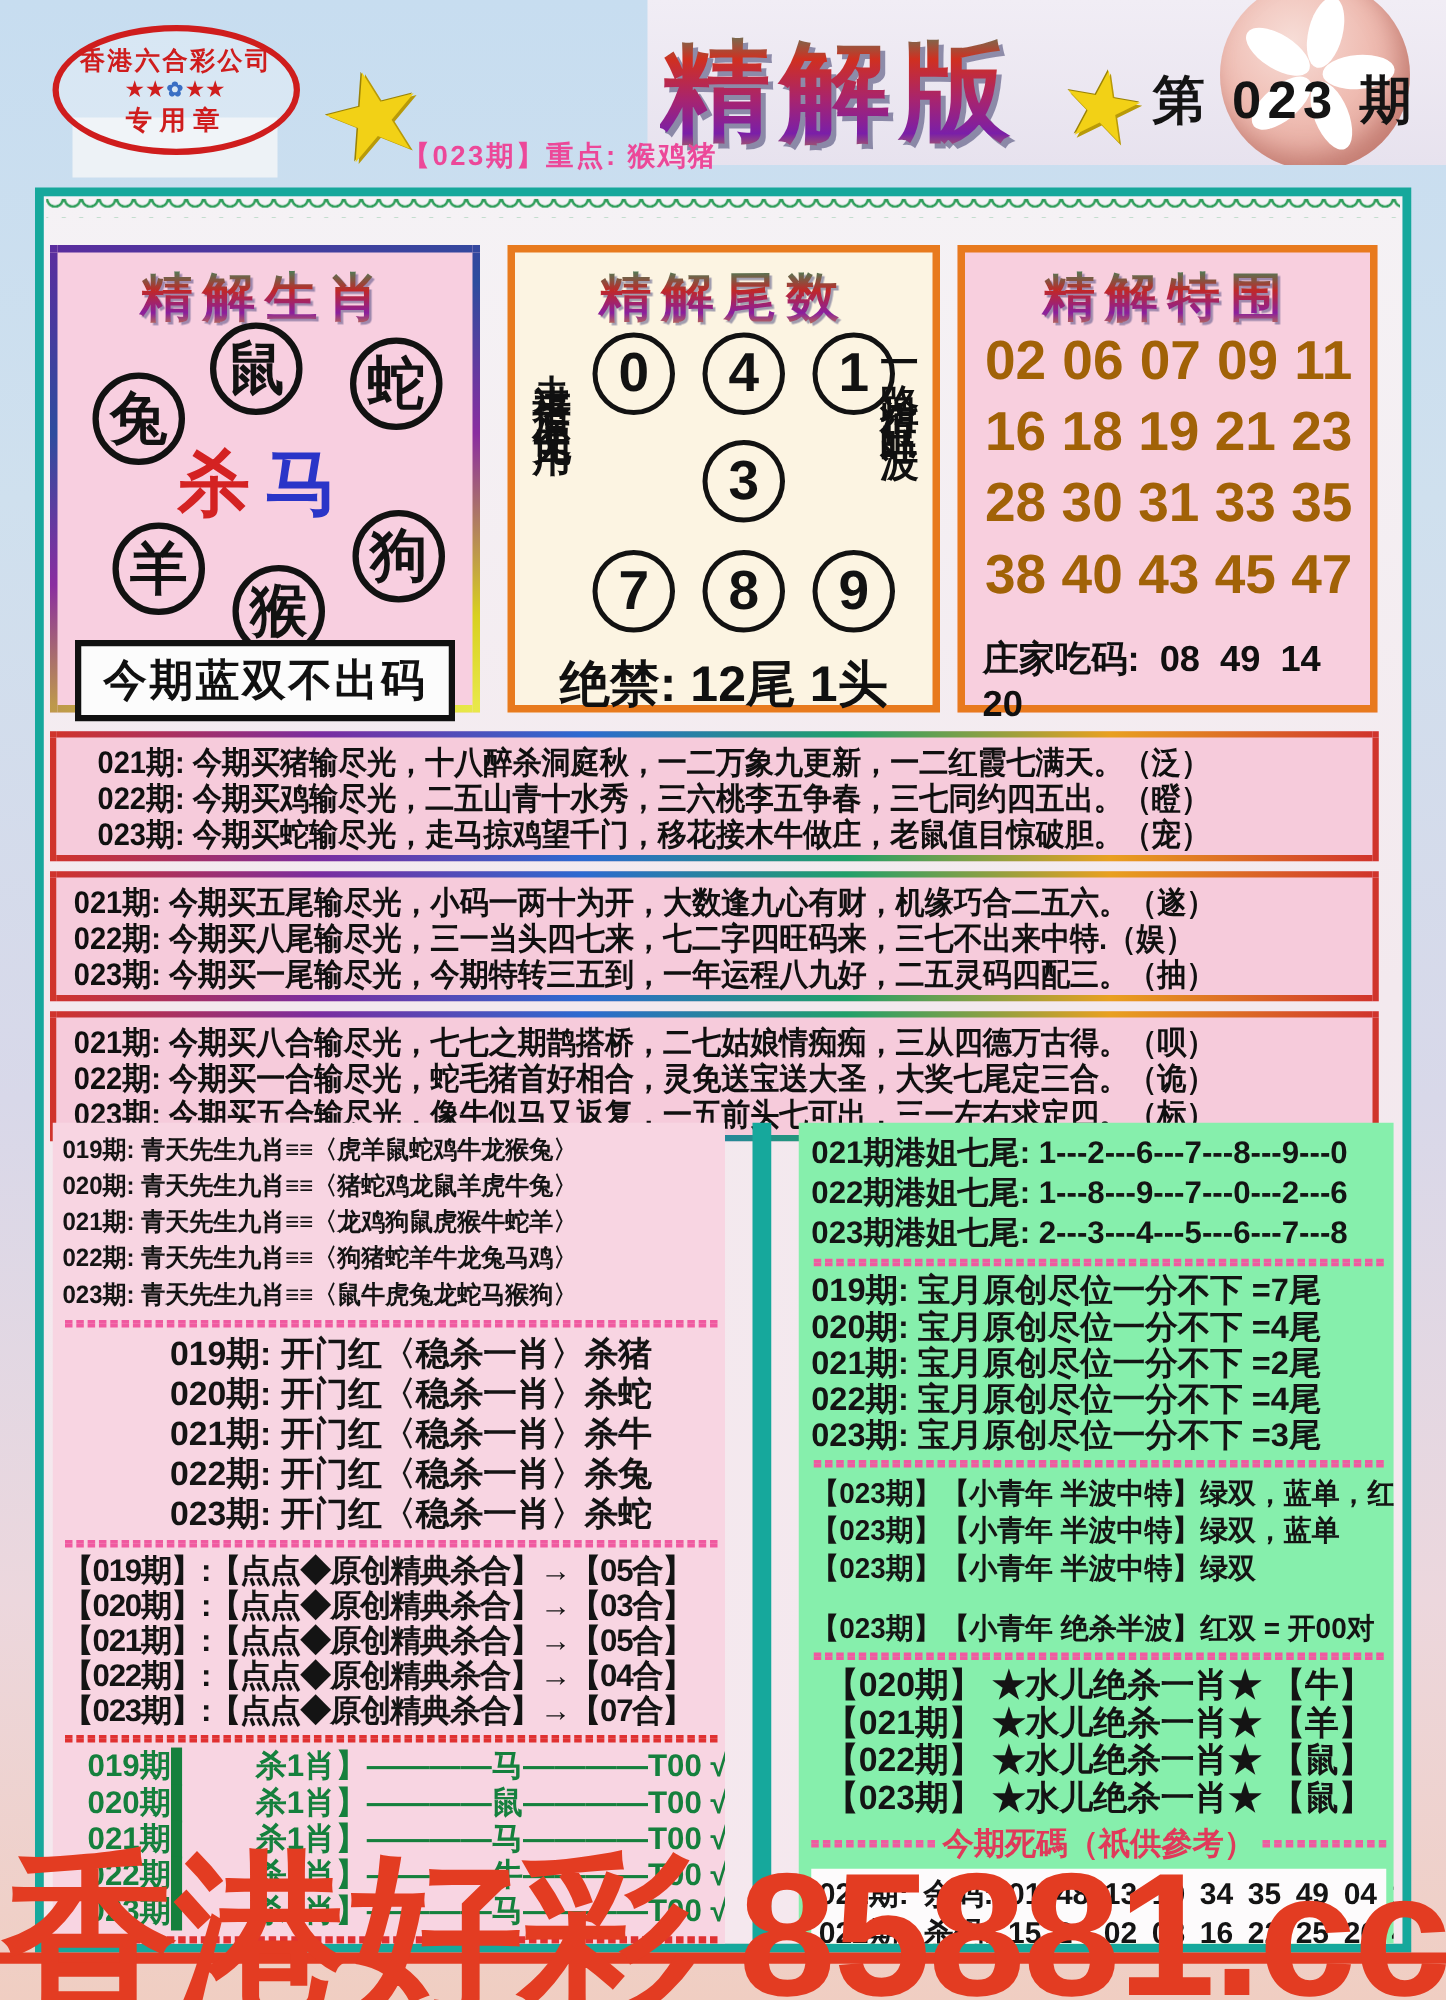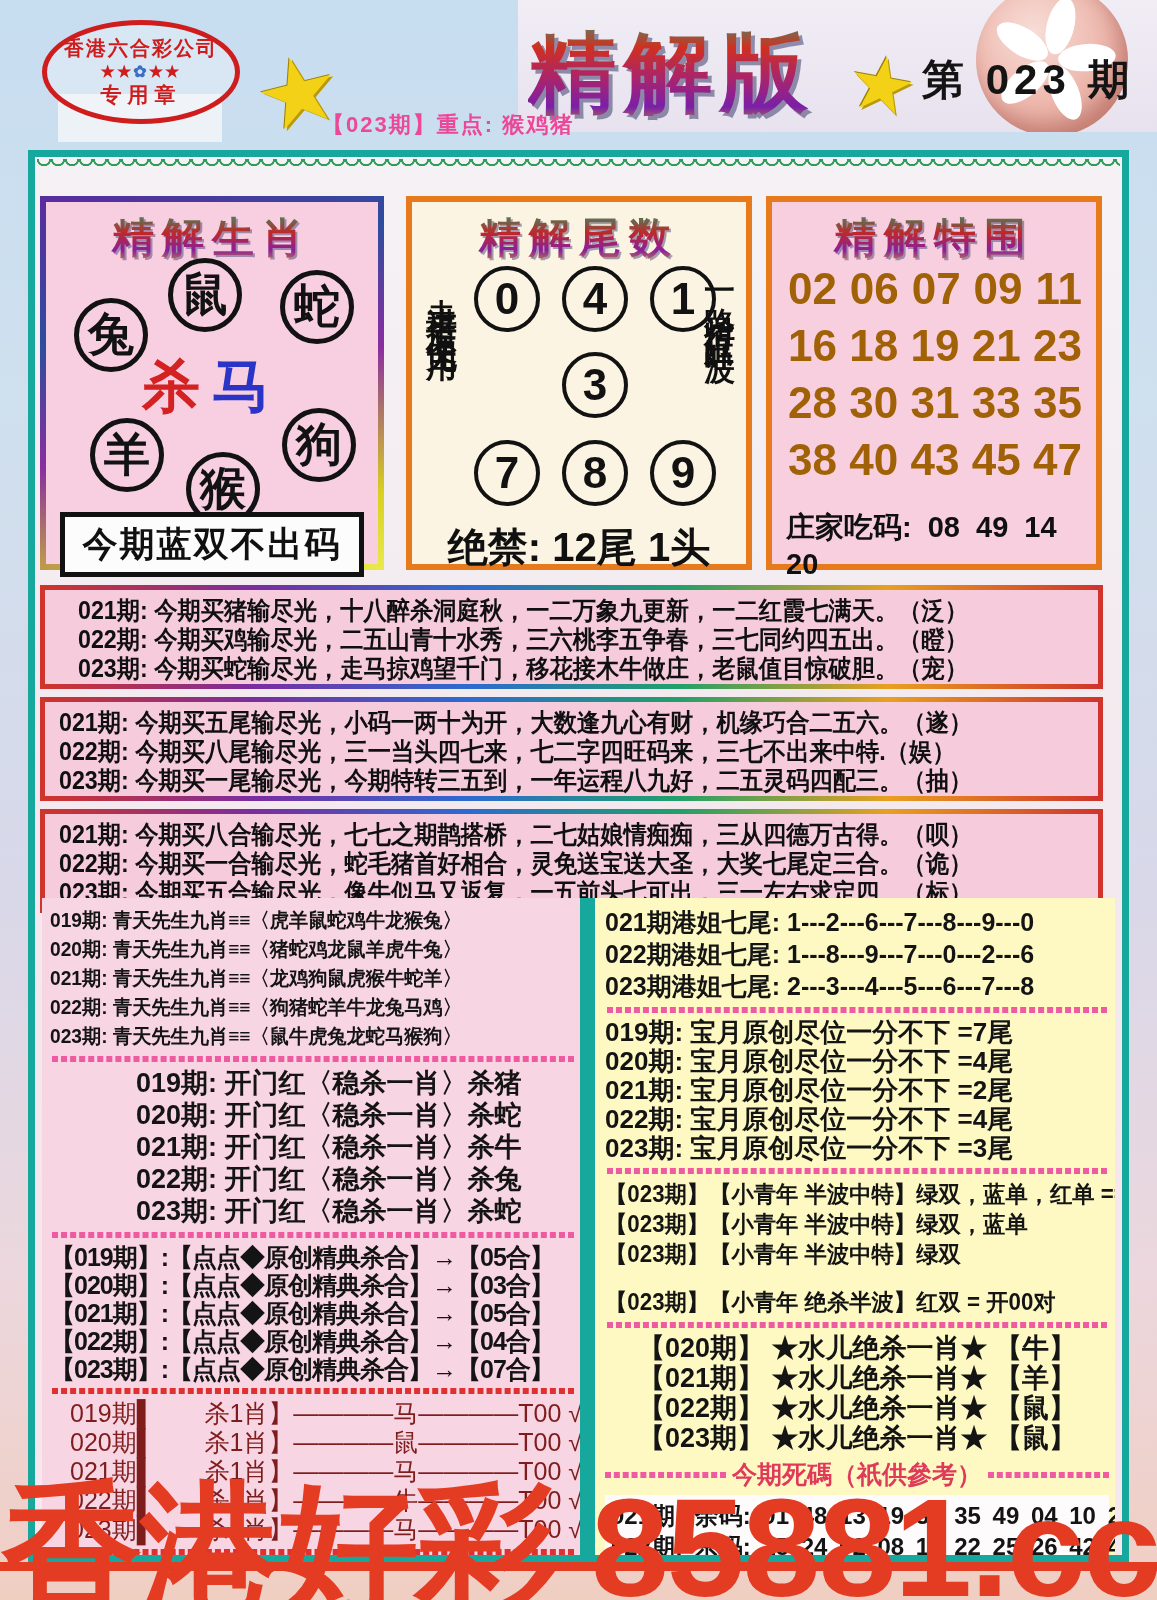--- a/index.html
+++ b/index.html
@@ -83,31 +83,31 @@
   
   .psec { position:absolute; left:40px; width:1063px; height:104px; background:#f6cbdb;
     border:5px solid transparent;
     border-image:linear-gradient(90deg,#d0342c,#7a2da0,#2d6ad0,#20a06a,#e8a020,#d0342c) 1;
     padding:6px 10px 4px 14px; }
   .psec1 { top:585px;padding-left:33px; } .psec2 { top:697px; } .psec3 { top:809px; }
   .pline { font-size:25px; font-weight:bold; color:#101010; line-height:29px; white-space:nowrap;
     transform:scaleX(.93); transform-origin:left center; }
 
   
-  .cols { left:42px; top:898px; width:1073px; height:657px; display:flex; overflow:hidden; }
+  .cols { left:42px; top:898px; width:1073px; height:657px; display:flex; overflow:hidden;gap:22px; }
   .lcol { width:538px; background:#f8d5e2; padding:8px 4px 0 8px; overflow:hidden; }
   .coldiv { width:15px; background:#16a89c; }
-  .rcol { flex:1; background:#fef9c3; padding:8px 6px 0 10px; overflow:hidden; }
+  .rcol { flex:1; background:#86efac; padding:8px 6px 0 10px; overflow:hidden; }
   .nx-line { font-size:20px; font-weight:bold; line-height:29px; color:#141414; white-space:nowrap;
     transform:scaleX(.96); transform-origin:left center; }
   .div-pink { border-top:3px dashed #f05aa0; border-bottom:3px dashed #f05aa0; height:6px; margin:5px 2px; }
   .div-red  { border-top:3px dashed #e03131; border-bottom:3px dashed #e03131; height:6px; margin:5px 2px; }
   .km-line { font-size:27px; font-weight:bold; line-height:32px; padding-left:86px; white-space:nowrap; color:#141414; }
   .dd-line { font-size:25px; font-weight:bold; line-height:28px; white-space:nowrap; letter-spacing:-1px; color:#141414; }
-  .sx-line { font-size:25px; font-weight:normal; line-height:29px; white-space:nowrap; padding-left:20px; color:#7f1d1d; }
+  .sx-line { font-size:25px; font-weight:bold; line-height:29px; white-space:nowrap; padding-left:20px; color:#15803d; }
 
   .qw-line { font-size:25px; font-weight:bold; line-height:32px; white-space:nowrap; color:#141414; }
   .by-line { font-size:26px; font-weight:bold; line-height:29px; white-space:nowrap; color:#141414; }
   .bb-line { font-size:23px; font-weight:bold; line-height:30px; white-space:nowrap; color:#141414;
     transform:scaleX(.97); transform-origin:left center; }
   .bb-gap { height:18px; }
   .se-line { font-size:27px; font-weight:bold; line-height:30px; text-align:center; white-space:nowrap; color:#141414; }
   .sima-head { display:flex; align-items:center; margin:5px 0 4px 0; }
   .sima-dash { flex:1; border-top:3px dashed #f05aa0; border-bottom:3px dashed #f05aa0; height:6px; }
   .sima-title { color:#e03a5a; font-size:25px; font-weight:bold; padding:0 6px; white-space:nowrap; }

